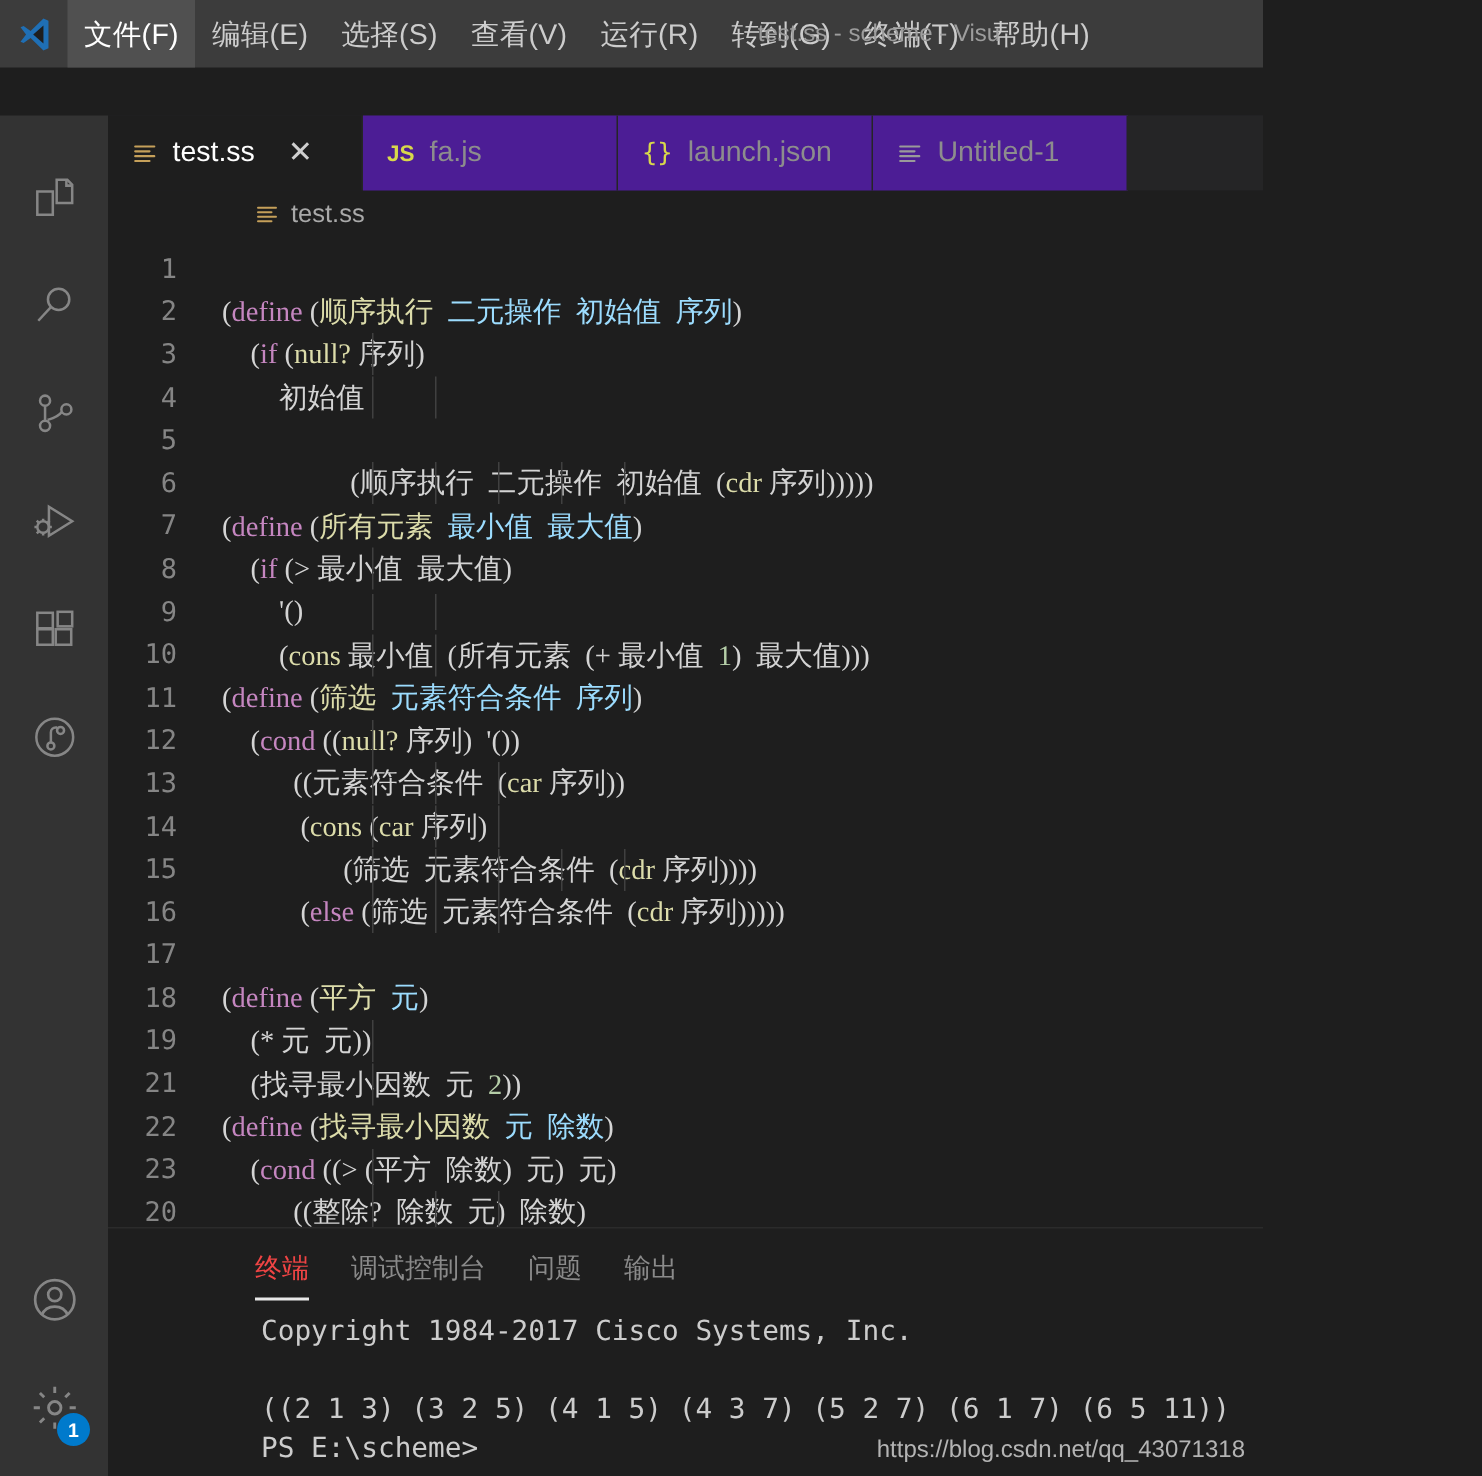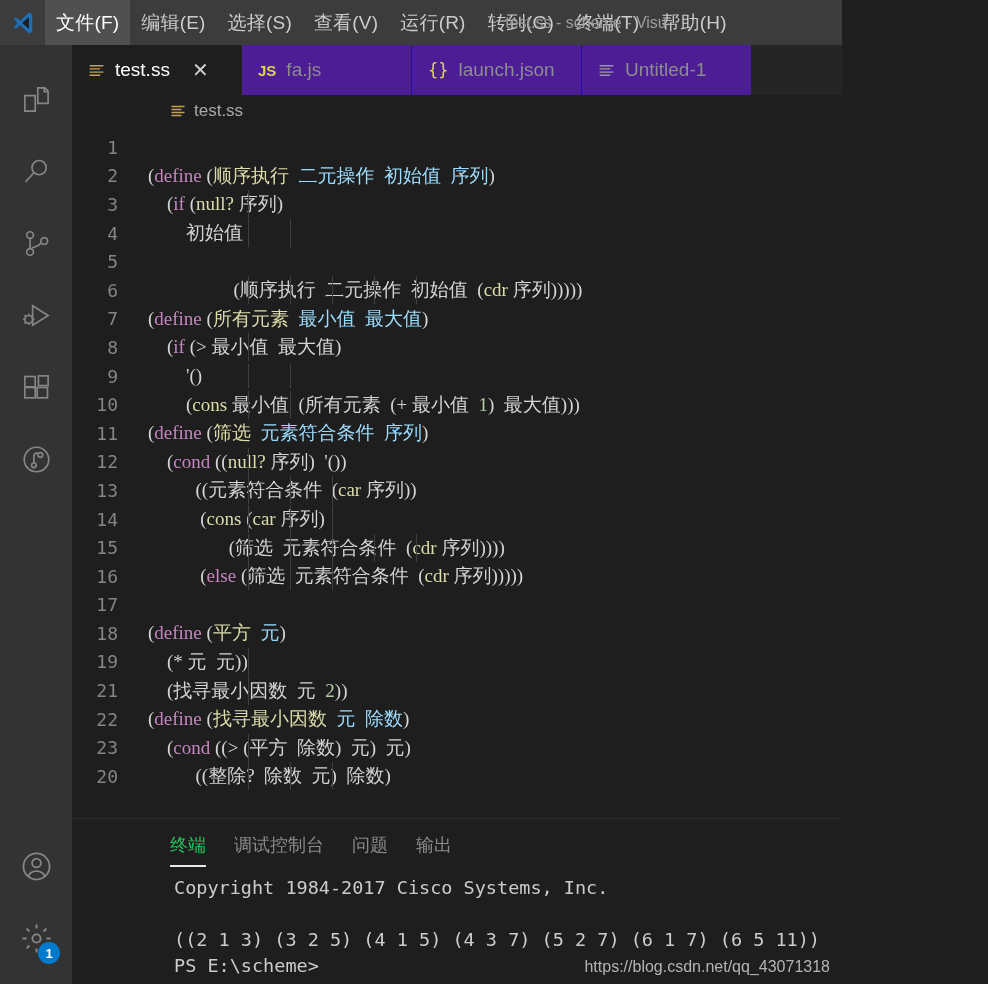--- a/index.html
+++ b/index.html
@@ -6,20 +6,21 @@
   html, body {
     width: 988px; height: 984px;
     background: #1e1e1e;
     font-family: "Liberation Sans", sans-serif;
     overflow: hidden;
   }
   .app {
     width: 842px; height: 984px;
     display: flex; flex-direction: column;
     position: relative;
+    gap: 32px;
   }
 
   
   .titlebar {
     height: 45px; flex: 0 0 45px;
     background: #3c3c3c;
     display: flex; align-items: center;
     position: relative;
   }
   .vscode-logo {
@@ -168,21 +169,21 @@
     display: flex; align-items: flex-end;
     padding-left: 98px;
     gap: 28px;
   }
   .panel-tab {
     font-size: 18px; color: #8a8a8a;
     padding-bottom: 8px;
     border-bottom: 2px solid transparent;
     white-space: nowrap;
   }
-  .panel-tab.active { color: #22c55e; border-bottom-color: #e7e7e7; text-align: center; }
+  .panel-tab.active { color: #ef4444; border-bottom-color: #e7e7e7; text-align: center; }
   .terminal {
     flex: 1 1 auto;
     padding: 8px 0 0 102px;
     font-family: "DejaVu Sans Mono", monospace;
     font-size: 18.5px;
     color: #cccccc;
     line-height: 26px;
     white-space: pre;
     overflow: hidden;
   }

